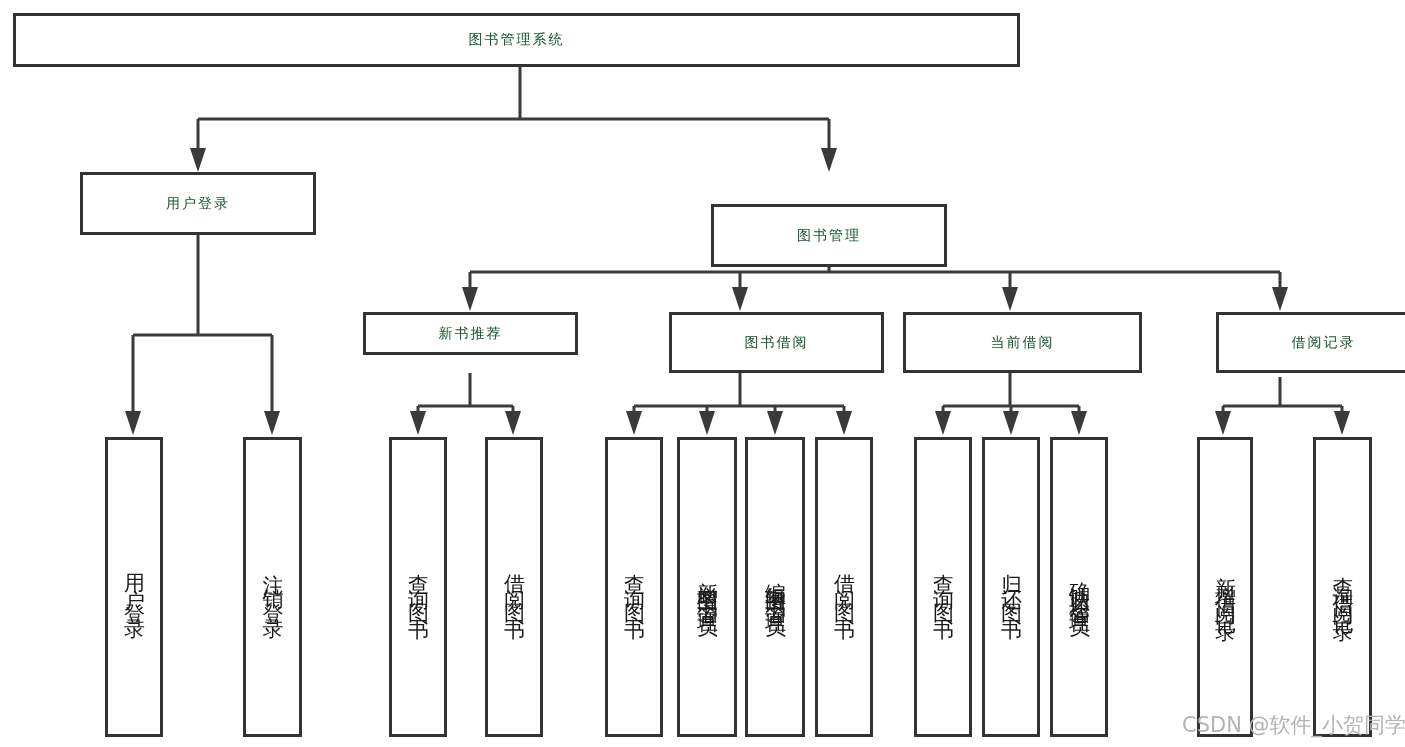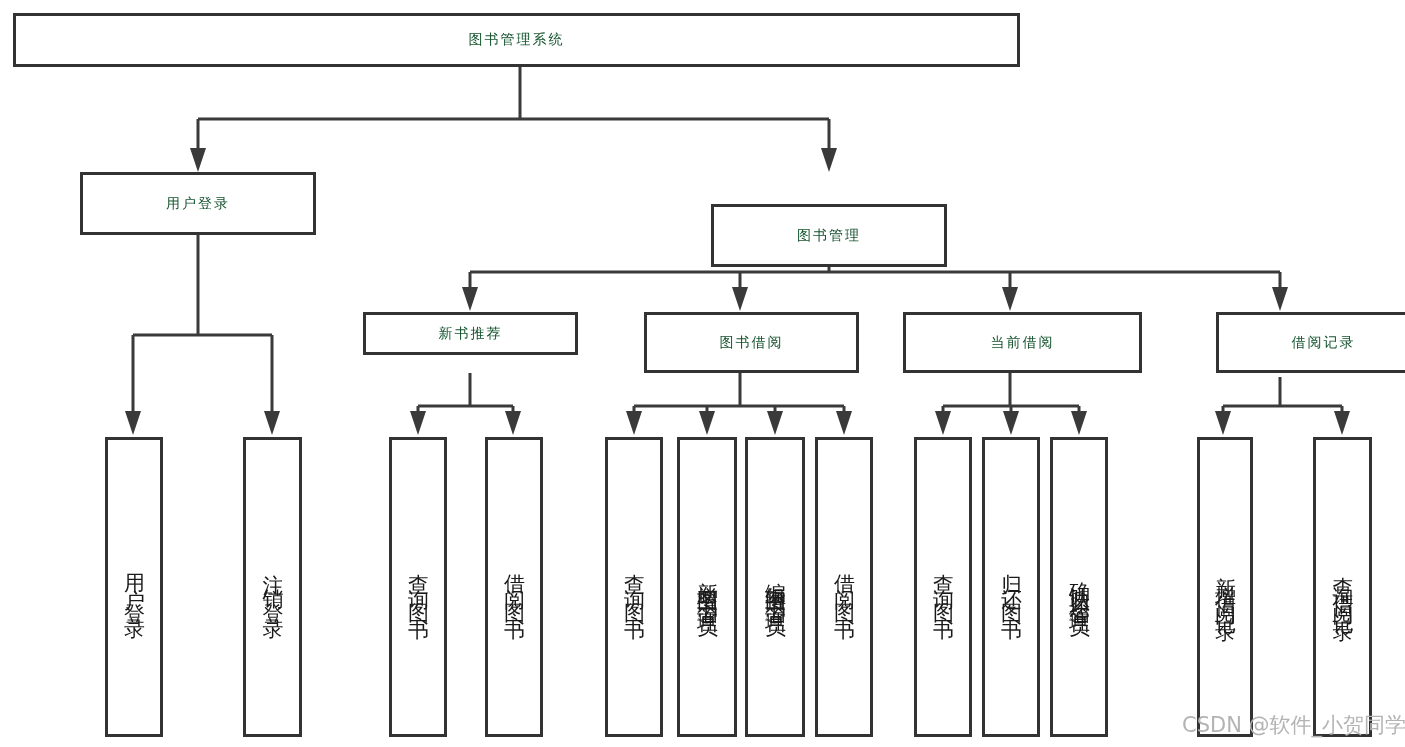--- a/index.html
+++ b/index.html
@@ -113,21 +113,21 @@
   <div class="hbox" style="left:80px; top:172px; width:236px; height:63px;">
     <span>用户登录</span>
   </div>
   <div class="hbox" style="left:711px; top:172px; width:236px; height:63px;margin-top:32px;">
     <span>图书管理</span>
   </div>
 
   <div class="hbox" style="left:363px; top:312px; width:215px; height:43px;">
     <span>新书推荐</span>
   </div>
-  <div class="hbox" style="left:644px; top:312px; width:215px; height:61px;">
+  <div class="hbox" style="left:669px; top:312px; width:215px; height:61px;">
     <span>图书借阅</span>
   </div>
   <div class="hbox" style="left:903px; top:312px; width:239px; height:61px;">
     <span>当前借阅</span>
   </div>
   <div class="hbox" style="left:1172px; top:312px; width:215px; height:61px;margin-left:44px;">
     <span>借阅记录</span>
   </div>
 
   <div class="vbox" style="left:105px; width:58px;">

